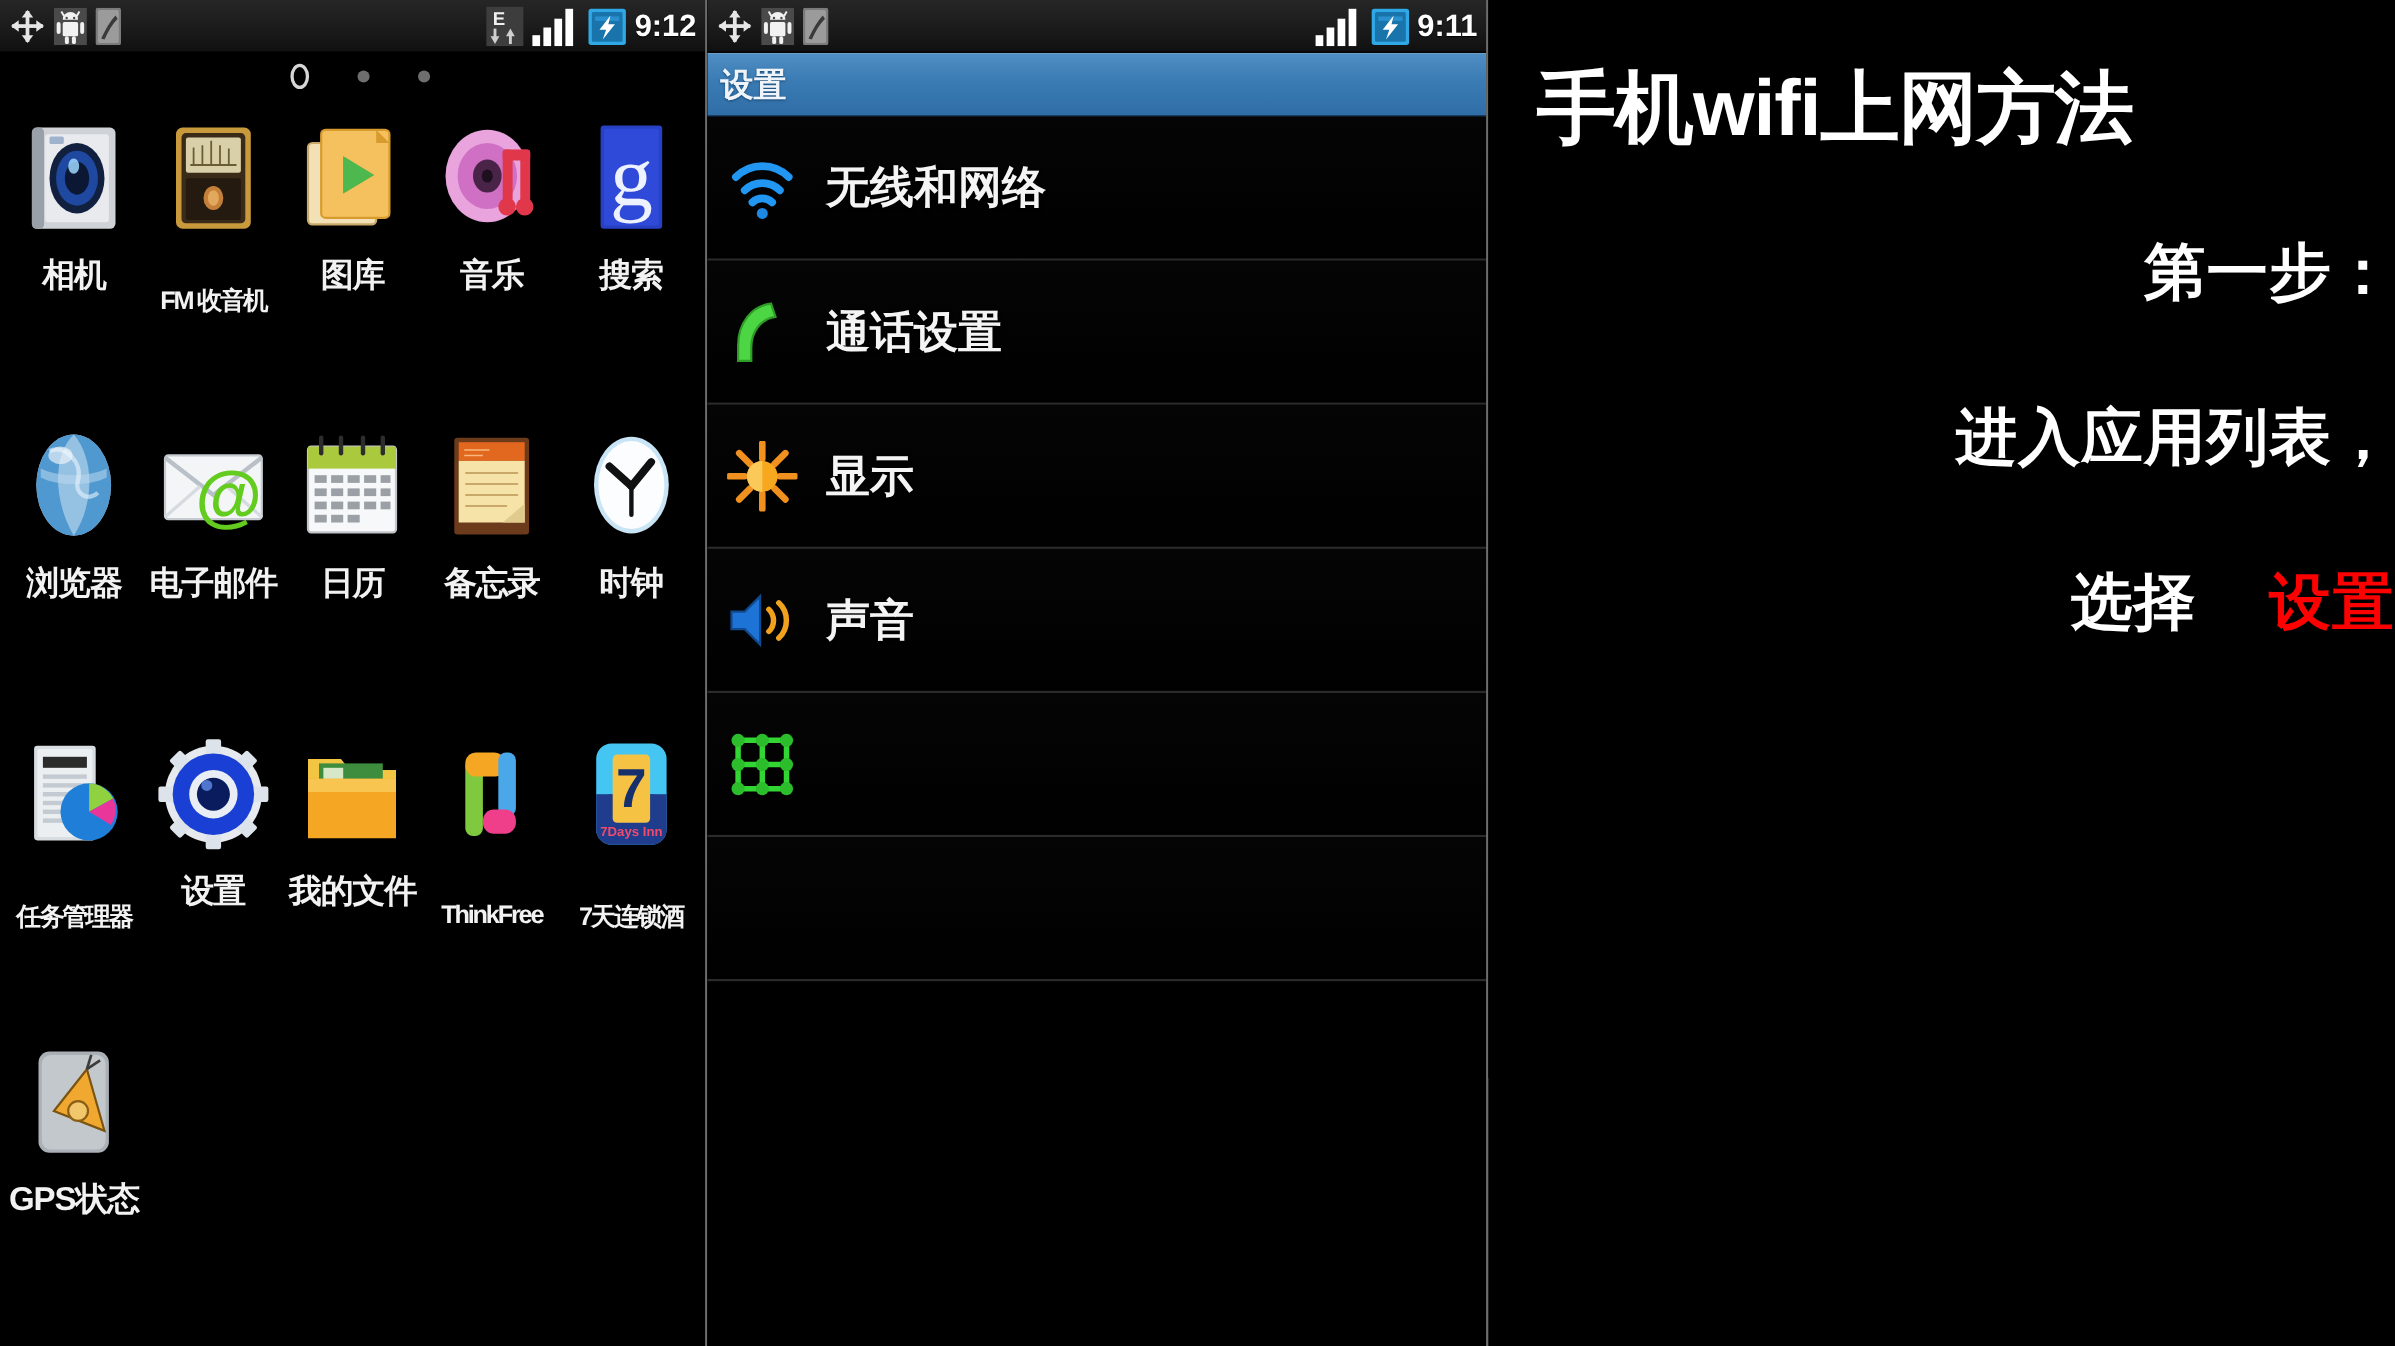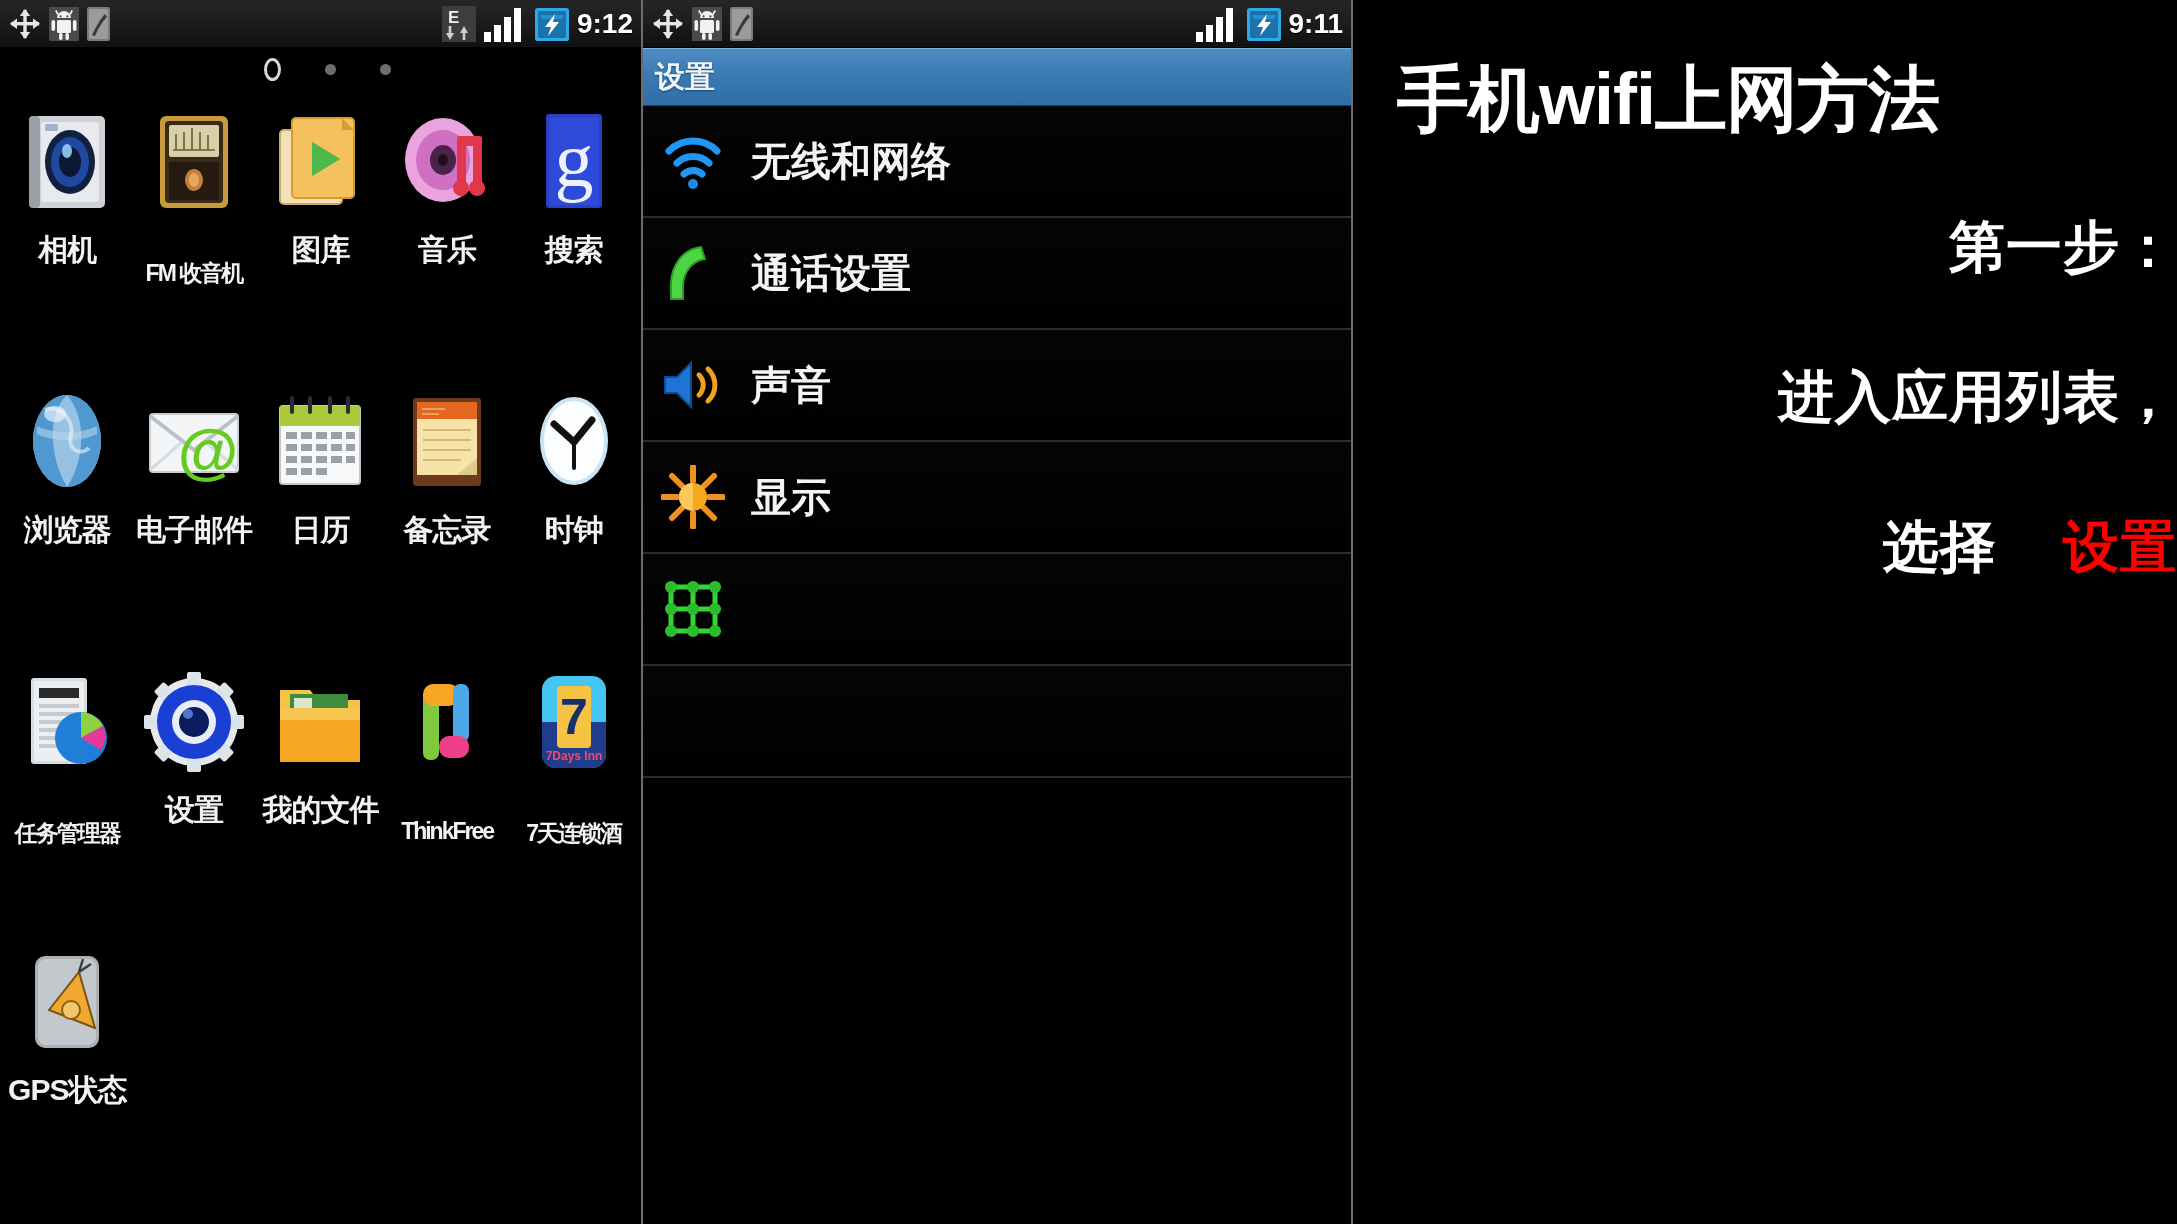--- a/index.html
+++ b/index.html
@@ -70,21 +70,21 @@
     background:linear-gradient(180deg,#4f8ec4 0%,#3b7cb4 42%,#2f6da6 100%);
     border-top:1px solid #78b0da; border-bottom:1px solid #16456f;
     display:flex; align-items:center; padding-left:12px;
   }
   .set-header-title {
     color:#eef4fa; font-size:30px; font-weight:bold; text-shadow:0 1px 2px #14456f;
     letter-spacing:0px;
   }
   .set-list { display:flex; flex-direction:column; }
   .set-row {
-    height:112px; display:flex; align-items:center;
+    height:131px; display:flex; align-items:center;
     padding-left:18px; gap:26px;
     border-bottom:2px solid #2b2b2b;
     background:linear-gradient(180deg,#050505 0%,#000 100%);
   }
   .set-ico { width:64px; height:64px; flex:0 0 64px; position:relative; }
   .set-label {
     color:#f4f4f4; font-size:40px; font-weight:bold; letter-spacing:0px;
     text-shadow:0 2px 3px #000;
   }
 
@@ -521,46 +521,46 @@
       <div class="set-row">
         <svg class="set-ico" viewBox="0 0 64 64">
           <path d="M40 6 C22 8 10 24 10 44 L10 58 L22 58 L22 46 C22 32 30 20 44 18 Z" fill="#4cd643"></path>
           <path d="M40 6 C22 8 10 24 10 44 L10 58 L22 58 L22 46 C22 32 30 20 44 18 Z" fill="none" stroke="#2f9c28" stroke-width="2"></path>
         </svg>
         <div class="set-label">通话设置</div>
       </div>
 
       <div class="set-row">
         <svg class="set-ico" viewBox="0 0 64 64">
-          <path d="M4 24 L16 24 L30 10 L30 54 L16 40 L4 40 Z" fill="#1e74d6"></path>
-          <path d="M4 24 L16 24 L30 10 L30 54 L16 40 L4 40 Z" fill="none" stroke="#10498e" stroke-width="2"></path>
-          <g fill="none" stroke="#f0a11e" stroke-width="5" stroke-linecap="round">
-            <path d="M38 22 A14 14 0 0 1 38 42"></path>
-            <path d="M47 16 A22 22 0 0 1 47 48"></path>
-          </g>
-        </svg>
-        <div class="set-label">声音</div>
-      </div>
-
-      <div class="set-row">
-        <svg class="set-ico" viewBox="0 0 64 64">
           <g stroke="#f0901e" stroke-width="6" stroke-linecap="round">
             <line x1="32" y1="2" x2="32" y2="16"></line>
             <line x1="32" y1="48" x2="32" y2="62"></line>
             <line x1="2" y1="32" x2="16" y2="32"></line>
             <line x1="48" y1="32" x2="62" y2="32"></line>
             <line x1="11" y1="11" x2="21" y2="21"></line>
             <line x1="43" y1="43" x2="53" y2="53"></line>
             <line x1="11" y1="53" x2="21" y2="43"></line>
             <line x1="43" y1="21" x2="53" y2="11"></line>
           </g>
           <circle cx="32" cy="32" r="14" fill="#f7a81e"></circle>
           <path d="M32 18 A14 14 0 0 0 32 46 Z" fill="#fac958"></path>
         </svg>
         <div class="set-label">显示</div>
+      </div>
+
+      <div class="set-row">
+        <svg class="set-ico" viewBox="0 0 64 64">
+          <path d="M4 24 L16 24 L30 10 L30 54 L16 40 L4 40 Z" fill="#1e74d6"></path>
+          <path d="M4 24 L16 24 L30 10 L30 54 L16 40 L4 40 Z" fill="none" stroke="#10498e" stroke-width="2"></path>
+          <g fill="none" stroke="#f0a11e" stroke-width="5" stroke-linecap="round">
+            <path d="M38 22 A14 14 0 0 1 38 42"></path>
+            <path d="M47 16 A22 22 0 0 1 47 48"></path>
+          </g>
+        </svg>
+        <div class="set-label">声音</div>
       </div>
 
       <div class="set-row">
         <svg class="set-ico" viewBox="0 0 64 64">
           <g stroke="#32d633" stroke-width="5" fill="none">
             <rect x="10" y="10" width="44" height="44" rx="4"></rect>
             <line x1="10" y1="32" x2="54" y2="32"></line>
             <line x1="32" y1="10" x2="32" y2="54"></line>
           </g>
           <g fill="#2bbd2b">

